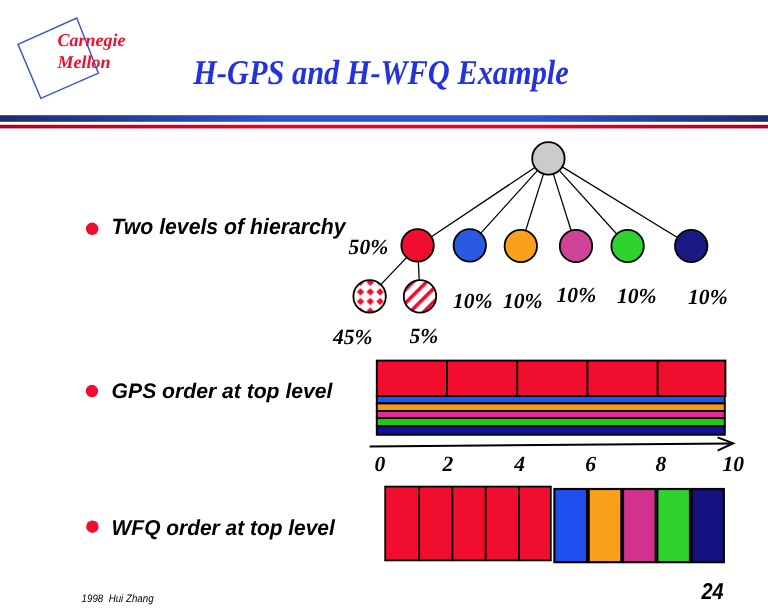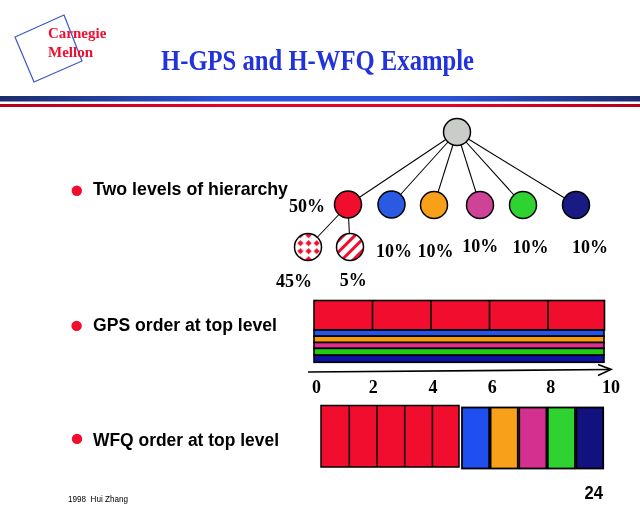--- a/index.html
+++ b/index.html
@@ -1,18 +1,18 @@
 <!DOCTYPE html>
 <html><head>
 <meta charset="utf-8">
 <style>
   html,body{margin:0;padding:0;}
   body{width:640px;height:512px;background:#ffffff;overflow:hidden;
        font-family:"Liberation Sans",sans-serif;}
-  #page{position:relative;width:640px;height:398px;}
+  #page{position:relative;width:640px;height:398px;font-style:italic;}
   svg{position:absolute;left:0;top:0;}
 </style>
 </head>
 <body>
 <div id="page">
 <svg width="640" height="512" viewBox="0 0 640 512">
   <defs>
     <linearGradient id="gb" x1="0" y1="0" x2="1" y2="0">
       <stop offset="0" stop-color="#1d2d6b"></stop>
       <stop offset="0.35" stop-color="#2b52d8"></stop>

